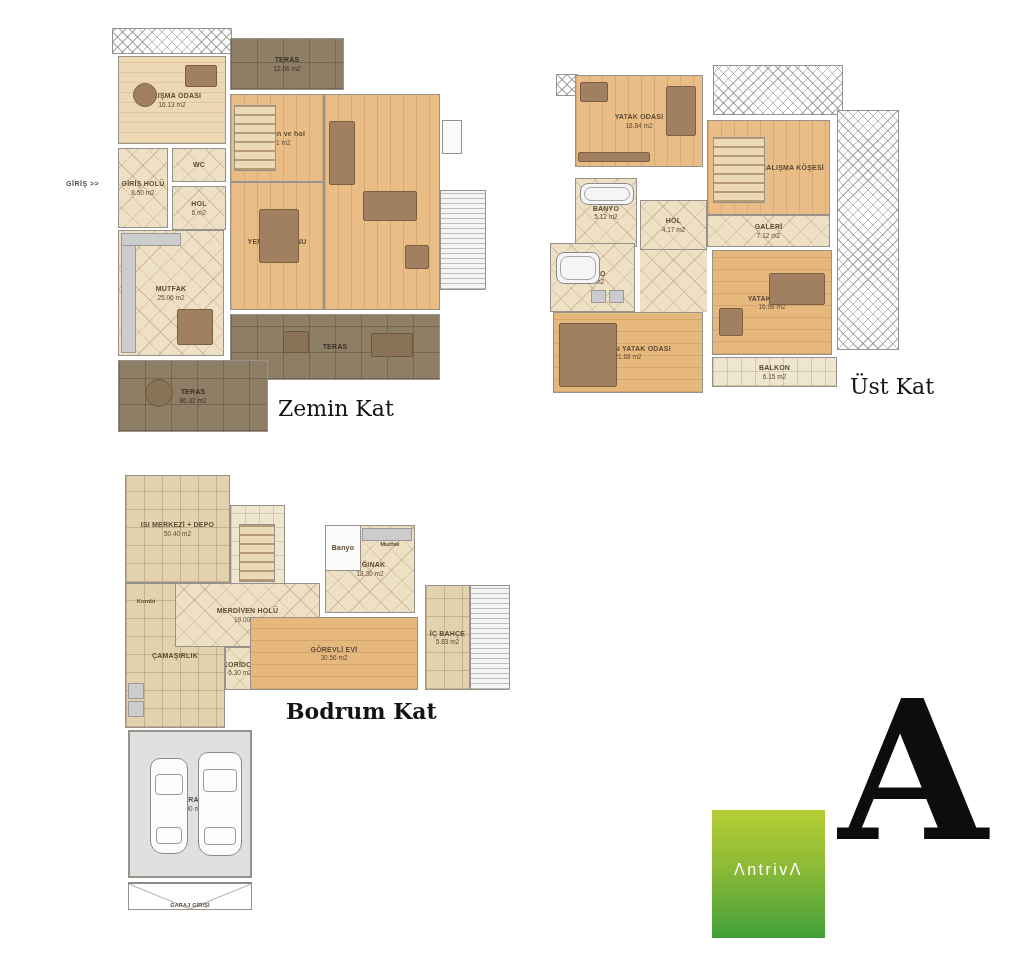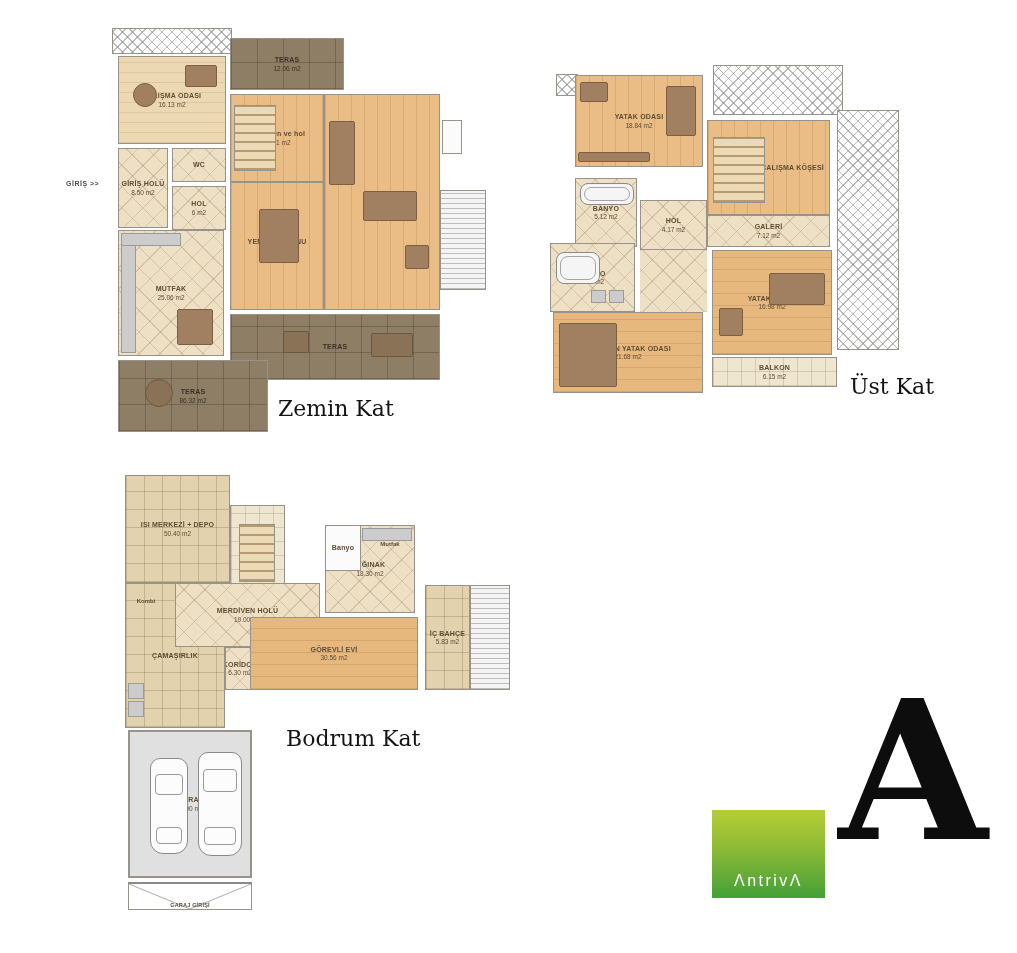--- a/index.html
+++ b/index.html
@@ -59,22 +59,22 @@
   .ramp { position:absolute; border:1px solid #97928a; border-top:2px solid #8b8b8b;
           display:flex; align-items:flex-end; justify-content:center; box-sizing:border-box;
           background:
             linear-gradient(to top right, transparent calc(50% - 1px), #b0b0b0 50%, transparent calc(50% + 1px)) left/50% 100% no-repeat,
             linear-gradient(to top left,  transparent calc(50% - 1px), #b0b0b0 50%, transparent calc(50% + 1px)) right/50% 100% no-repeat; }
 
   .floor-title { position:absolute; font-family:"DejaVu Serif", serif; font-size:22px; color:#141414; }
   .entry-label { position:absolute; font-size:7px; font-weight:bold; color:#4d4d4d; letter-spacing:.5px; }
 
   
-  .logo-sq { position:absolute; left:712px; top:810px; width:113px; height:88px;
-             display:flex; align-items:flex-end; justify-content:center;
+  .logo-sq { position:absolute; left:712px; top:810px; width:113px; height:128px;
+             display:flex; align-items:center; justify-content:center;
              background:linear-gradient(180deg,#b6ce35 0%, #8cba37 45%, #43a038 100%); }
   .brand { color:#ffffff; font-size:16px; letter-spacing:2.5px; margin-bottom:8px; font-weight:400; }
   .big-a { position:absolute; left:826px; top:676px; width:174px; text-align:center;
            font-family:"DejaVu Serif", serif; font-weight:bold; font-size:192px; line-height:1; color:#0d0d0d; }
   .logo-line { position:absolute; left:826px; width:174px; text-align:center;
                font-family:"DejaVu Serif", serif; font-size:42px; line-height:1; color:#111111; }
 </style>
 </head>
 <body>
 
@@ -278,20 +278,20 @@
       <div class="car" style="left:68px; top:20px; width:42px; height:102px;"></div>
       <span class="rname">GARAJ</span>
       <span class="rarea">45.00 m2</span>
     </div>
 
     <div class="ramp" style="left:10px; top:420px; width:124px; height:28px;">
       <span class="rname" style="font-size:5.5px;">GARAJ GİRİŞİ</span>
     </div>
   </div>
 
-  <div class="floor-title" style="left:286px; top:726px;">Bodrum Kat</div>
+  <div class="floor-title" style="left:286px; top:698px;font-weight:bold;">Bodrum Kat</div>
 
   <div class="logo-sq">
     <span class="brand">ΛntrivΛ</span>
   </div>
   <div class="big-a">A</div>
 
 </div>
 
 </body></html>

